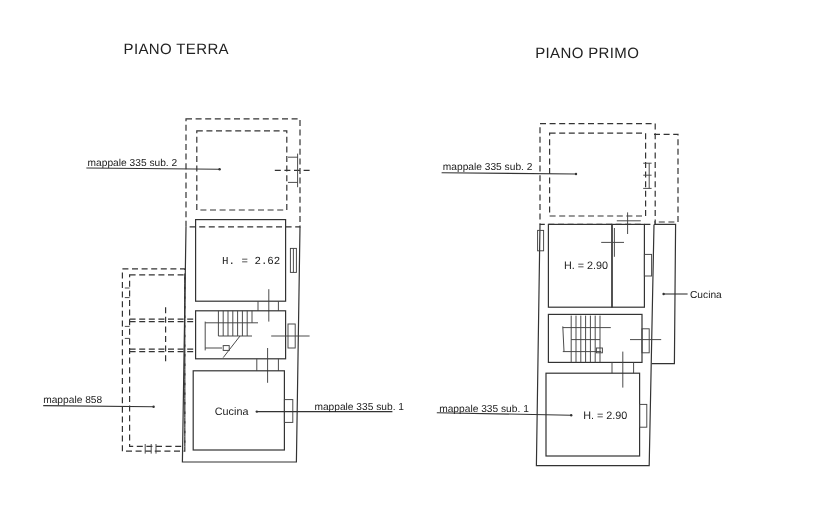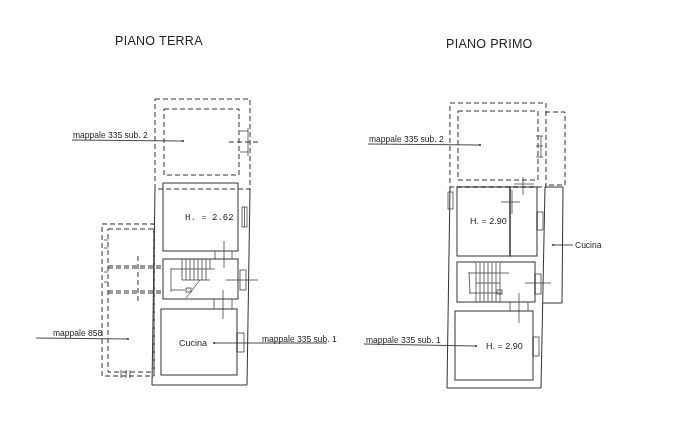--- a/index.html
+++ b/index.html
@@ -9,21 +9,21 @@
   .room-label { position: absolute; font-size: 9px; color: #222; white-space: nowrap; }
   svg { position: absolute; left: 0; top: 0; }
   .wall { stroke: #333; stroke-width: 1; fill: none; }
   .dash { stroke: #333; stroke-width: 1; fill: none; stroke-dasharray: 5 3; }
   .thin { stroke: #444; stroke-width: 0.8; fill: none; }
   .lead { stroke: #333; stroke-width: 0.9; fill: none; }
 </style>
 </head>
 <body>
 
-<div class="title" style="left:103px; top:34px;margin-left:12px;">PIANO TERRA</div>
+<div class="title" style="left:103px; top:34px;">PIANO TERRA</div>
 <div class="title" style="left:446px; top:37px;">PIANO PRIMO</div>
 
 <svg width="694" height="443" viewBox="0 0 694 443">
 
   <g>
 
     <rect class="dash" x="155" y="99" width="95" height="90"></rect>
     <rect class="dash" x="164" y="109" width="75" height="66"></rect>
 
     <line class="dash" x1="229" y1="142" x2="259" y2="142"></line>
@@ -151,21 +151,21 @@
     <circle cx="480" cy="145" r="1" fill="#333"></circle>
     <line class="lead" x1="553" y1="245" x2="573" y2="245"></line>
     <circle cx="553" cy="245" r="1" fill="#333"></circle>
     <line class="lead" x1="364" y1="344" x2="476" y2="346"></line>
     <circle cx="476" cy="346" r="1" fill="#333"></circle>
   </g>
 </svg>
 
 <div class="label" style="left:73px; top:130px;">mappale 335 sub. 2</div>
 <div class="room-label" style="left:185px; top:213px;font-family:Liberation Mono, monospace;">H. = 2.62</div>
-<div class="label" style="left:36px; top:328px;margin-left:17px;">mappale 858</div>
+<div class="label" style="left:36px; top:328px;">mappale 858</div>
 <div class="room-label" style="left:179px; top:338px;">Cucina</div>
 <div class="label" style="left:262px; top:334px;">mappale 335 sub. 1</div>
 
 <div class="label" style="left:369px; top:134px;">mappale 335 sub. 2</div>
 <div class="room-label" style="left:470px; top:216px;">H. = 2.90</div>
 <div class="label" style="left:575px; top:240px;">Cucina</div>
 <div class="label" style="left:366px; top:335px;">mappale 335 sub. 1</div>
 <div class="room-label" style="left:486px; top:341px;">H. = 2.90</div>
 
 </body></html>

